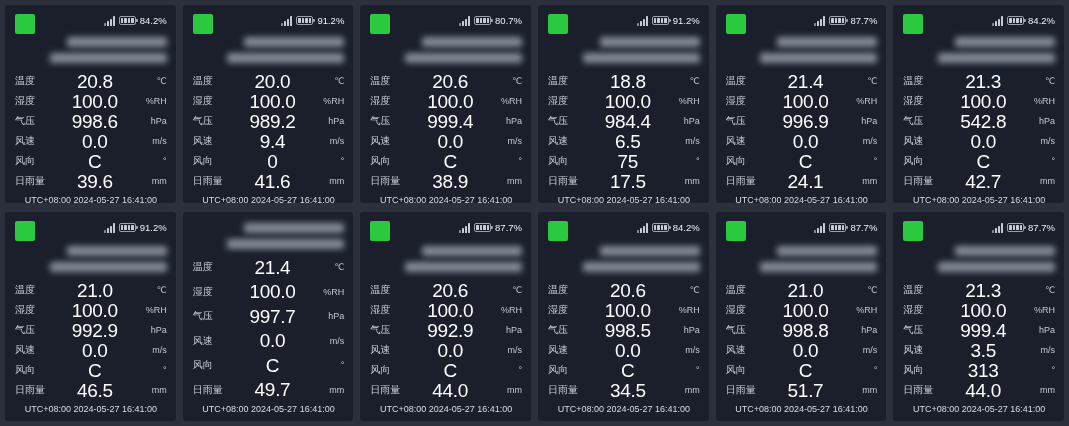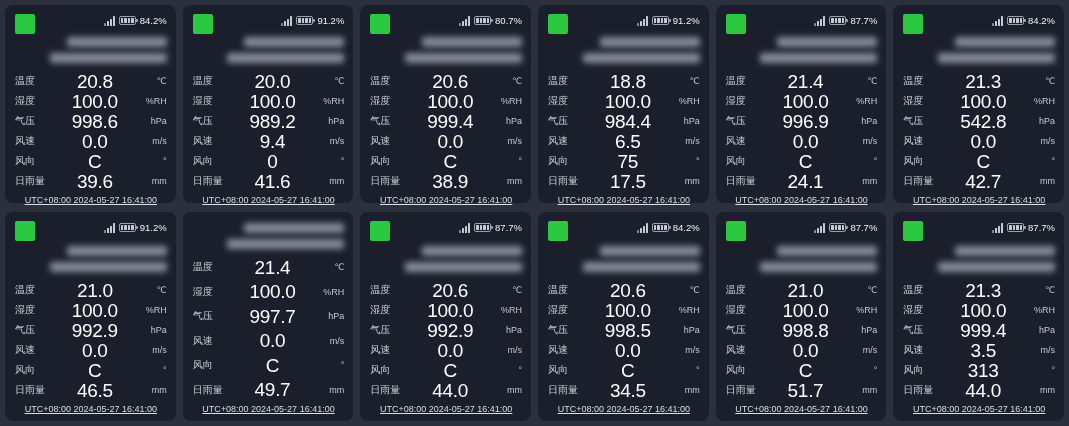--- a/index.html
+++ b/index.html
@@ -1,19 +1,19 @@
 <!DOCTYPE html>
 <html><head>
 <meta charset="utf-8">
 <style>
   html,body{margin:0;padding:0;background:#2b303c;width:1069px;height:426px;overflow:hidden;
     font-family:"Liberation Sans","DejaVu Sans",sans-serif;-webkit-font-smoothing:antialiased;}
   .grid{box-sizing:border-box;width:1069px;height:426px;padding:5px 5px 4px 5px;display:grid;
     grid-template-columns:repeat(6,1fr);grid-template-rows:198px 209px;gap:9px 7px;}
-  .card{background:#1a1f2b;border-radius:8px;box-sizing:border-box;padding:8px 9px 5px 10px;
+  .card{background:#1a1f2b;border-radius:3px;box-sizing:border-box;padding:8px 9px 5px 10px;
     display:flex;flex-direction:column;min-width:0;}
   
   .card-head{display:flex;align-items:flex-start;justify-content:space-between;height:24px;}
   .status-square{width:20px;height:20px;border-radius:2px;background:var(--status,#2bc940);margin-top:1px;}
   .head-right{display:flex;align-items:center;gap:4px;margin-top:2px;}
   .signal{display:inline-flex;align-items:flex-end;gap:1px;height:10px;}
   .signal i{display:block;width:2px;background:#c6cbd4;border-radius:0.5px;}
   .signal i:nth-child(1){height:3px;background:#858b96;}
   .signal i:nth-child(2){height:5px;}
   .signal i:nth-child(3){height:7px;}
@@ -29,21 +29,21 @@
   .blur-line{height:10px;border-radius:2px;background:#a9b0bd;opacity:.75;filter:blur(3px);}
   .blur-line.l1{width:100px;}
   .blur-line.l2{width:117px;}
   
   .rows{flex:1;display:flex;flex-direction:column;justify-content:space-between;padding:2px 0 4px 0;}
   .mrow{display:grid;grid-template-columns:44px 1fr 36px;align-items:center;height:20px;}
   .mlabel{font-size:10px;color:#ccd1d9;white-space:nowrap;}
   .mvalue{font-size:19px;color:#fdfdfe;text-align:center;letter-spacing:-0.3px;white-space:nowrap;line-height:1;}
   .munit{font-size:9px;color:#c3c8d1;text-align:right;white-space:nowrap;}
   
-  .card-foot{font-size:9px;color:#dadde3;text-align:center;white-space:nowrap;padding-bottom:2px;text-decoration:underline;}
+  .card-foot{font-size:9px;color:#dadde3;text-align:center;white-space:nowrap;padding-bottom:2px;}
 </style>
 </head>
 <body>
 
 <div class="grid">
     <div class="card" style="--status: #2bc940;">
     <div class="card-head">
       <div class="status-square"></div>
       <div class="head-right">
         <span class="signal">

